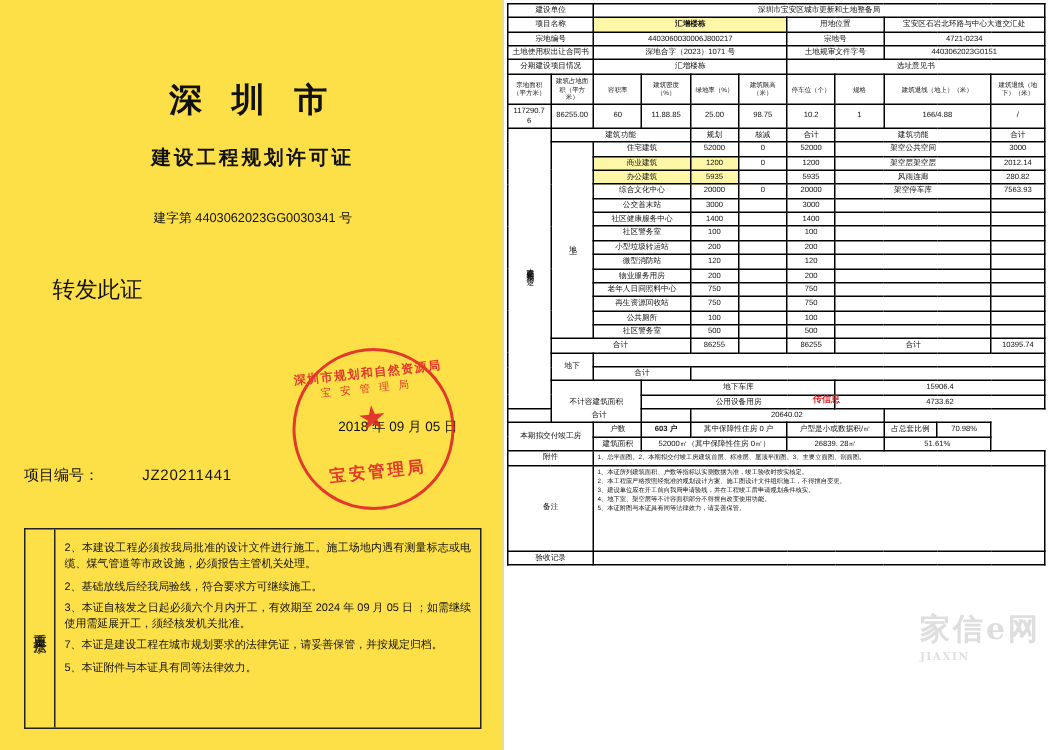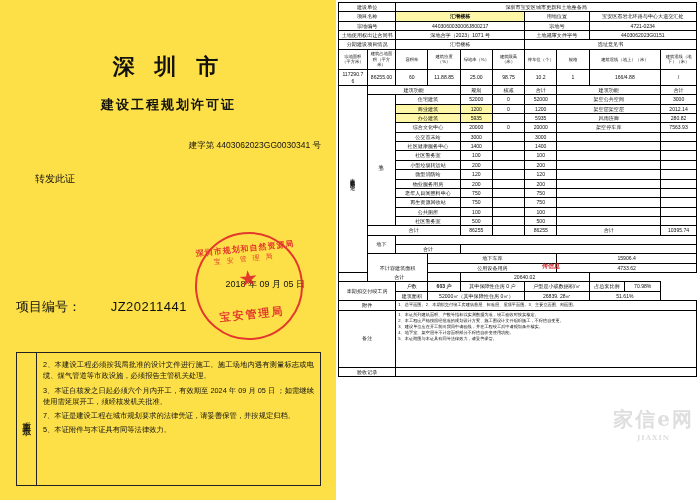--- a/index.html
+++ b/index.html
@@ -26,31 +26,31 @@
     text-align:center;font-size:22px;font-weight:bold;letter-spacing:6px;
     margin-top:42px;color:#111;
     font-family:"DejaVu Serif","Liberation Serif",serif;
   }
   .main-title{
     text-align:center;font-size:13px;font-weight:bold;letter-spacing:2px;
     margin-top:14px;color:#111;
     font-family:"DejaVu Serif","Liberation Serif",serif;
   }
   .cert-no{
-    text-align:right;font-size:8.5px;margin-top:26px;color:#111;
+    text-align:center;font-size:8.5px;margin-top:26px;color:#111;
   }
   .body-text{
     margin-top:16px;font-size:9.5px;line-height:1.95;text-align:justify;
     text-indent:19px;color:#111;
   }
   .forward{
-    margin-top:20px;font-size:10px;text-indent:19px;color:#111;
+    margin-top:32px;font-size:15px;text-indent:19px;color:#111;
   }
   .proj-no{
-    position:absolute;left:0;top:288px;font-size:13px;color:#111;
+    position:absolute;left:0;top:300px;font-size:10px;color:#111;
   }
   .proj-no .val{margin-left:26px;letter-spacing:0.5px;}
   .date-line{
     position:absolute;right:16px;top:268px;font-size:9px;color:#111;
   }
   
   .seal{
     position:absolute;right:18px;top:222px;
     width:104px;height:104px;border-radius:50%;
     border:2.5px solid #e0232a;
@@ -113,21 +113,21 @@
     letter-spacing:1px;display:inline-block;
   }
   .tiny{font-size:4.3px;line-height:1.35;}
   .note-cell{font-size:4.2px;line-height:1.45;text-align:left;padding:2px 3px;}
   .watermark{
     position:absolute;right:6px;bottom:18px;
     font-size:20px;color:#d9d9d9;font-weight:bold;letter-spacing:2px;
     opacity:.85;pointer-events:none;
     font-family:"DejaVu Serif","Liberation Serif",serif;
   }
-  .watermark small{font-size:7px;display:block;text-align:center;letter-spacing:1px;}
+  .watermark small{font-size:7px;display:block;text-align:left;letter-spacing:1px;}
   .red-arrow{
     position:absolute;left:206px;top:262px;font-size:6px;color:#d4232a;
     font-weight:bold;
   }
 </style>
 </head>
 <body>
 
 <div class="page">
 
@@ -151,20 +151,21 @@
         <div class="star">★</div>
         <div class="bot">宝安管理局</div>
       </div>
 
       <div class="notes">
         <div class="notes-label">
           <span>重要提示</span>
         </div>
         <div class="notes-body">
           <div class="note">2、本建设工程必须按我局批准的设计文件进行施工。施工场地内遇有测量标志或电缆、煤气管道等市政设施，必须报告主管机关处理。</div>
+          <div class="note">2、基础放线后经我局验线，符合要求方可继续施工。</div>
           <div class="note">3、本证自核发之日起必须六个月内开工，有效期至 2024 年 09 月 05 日 ；如需继续使用需延展开工，须经核发机关批准。</div>
           <div class="note">7、本证是建设工程在城市规划要求的法律凭证，请妥善保管，并按规定归档。</div>
           <div class="note">5、本证附件与本证具有同等法律效力。</div>
         </div>
       </div>
     </div>
   </div>
 
   <div class="right">
     <table class="form">

